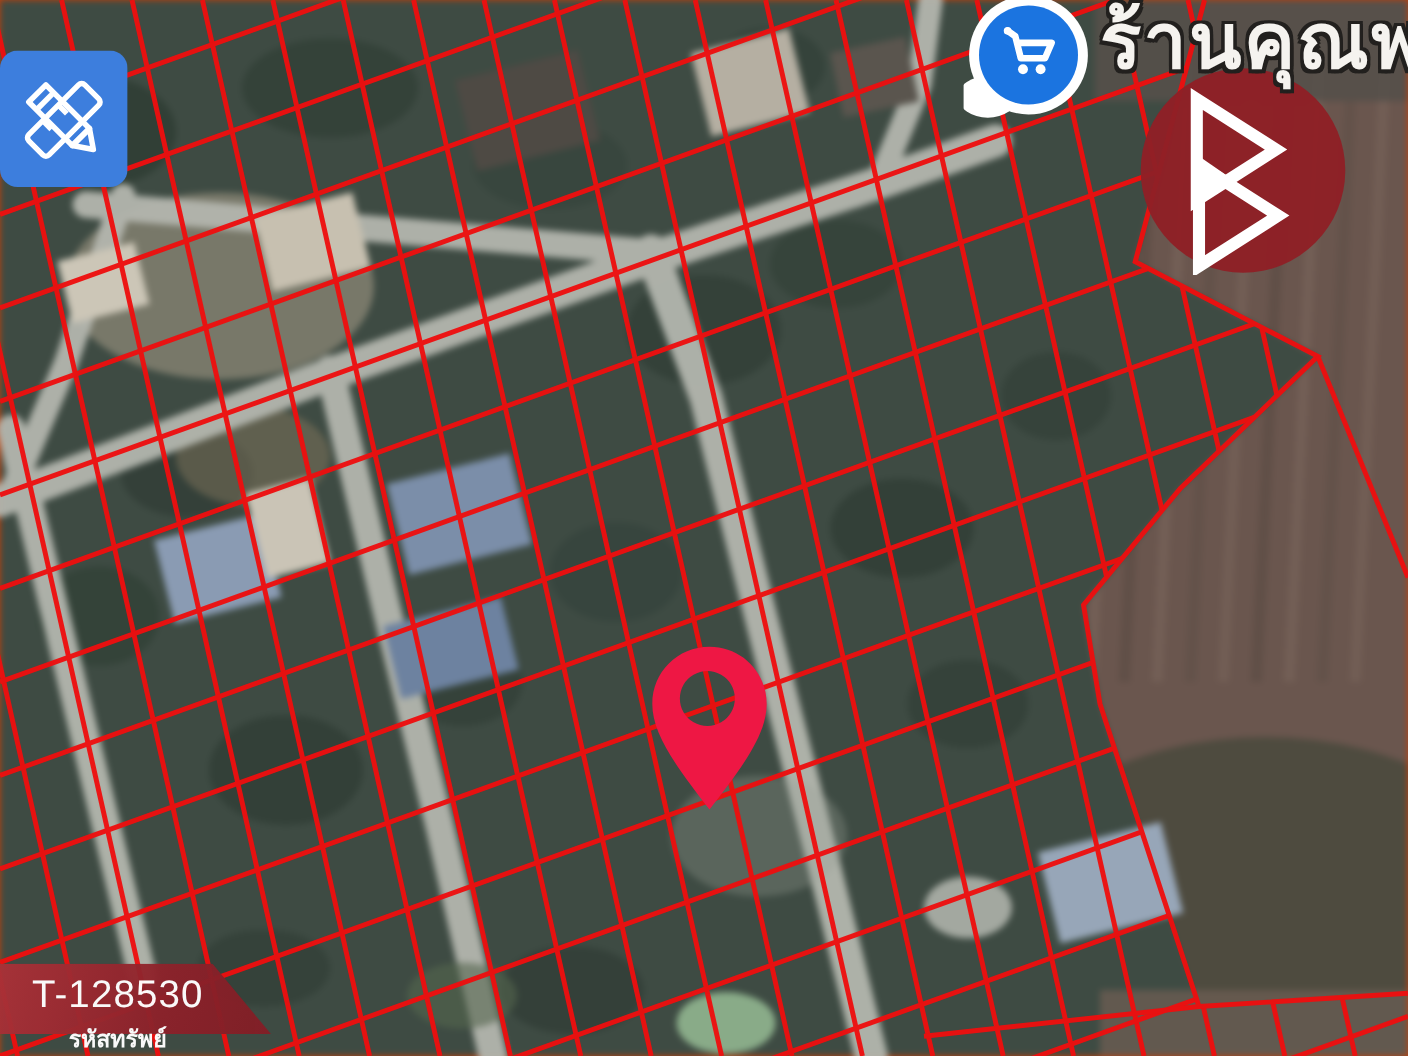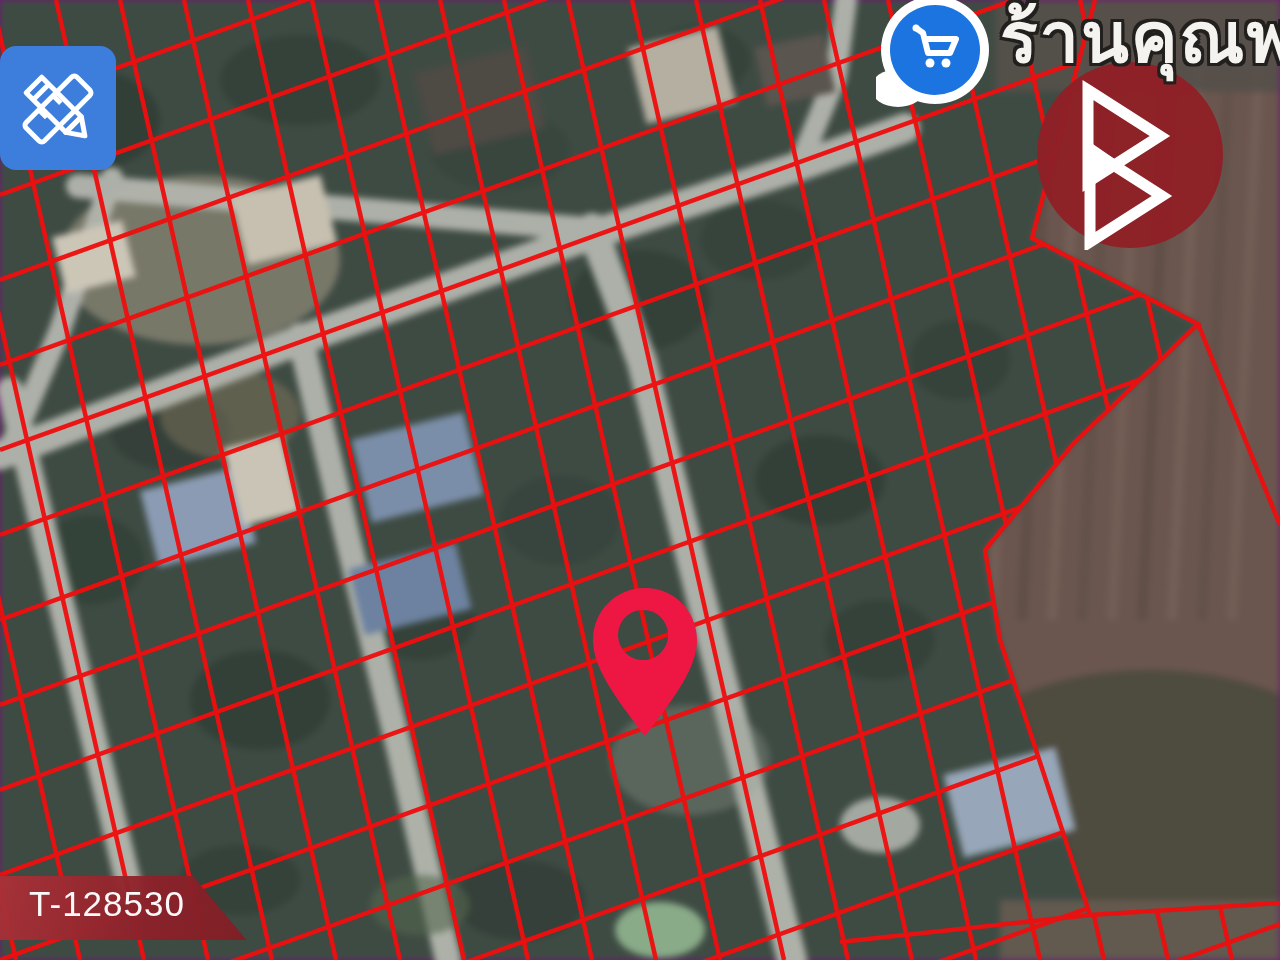--- a/index.html
+++ b/index.html
@@ -1,17 +1,17 @@
 <!DOCTYPE html>
 <html><head>
 <meta charset="utf-8">
 <style>
   html,body{margin:0;padding:0;background:#111;}
   .stage{position:relative;width:1280px;height:960px;overflow:hidden;
-         background:#701a75;font-family:"Liberation Sans",sans-serif;}
+         background:#c2410c;font-family:"Liberation Sans",sans-serif;}
   .stage svg{display:block;}
   .map-svg{position:absolute;left:0;top:0;}
   .blurred{filter:blur(3px);}
   .overlay{position:absolute;}
   .outlined-label{color:#f5f3ef;font-weight:700;white-space:nowrap;line-height:1.05;
     text-shadow:-3px -3px 0 #22201e, 3px -3px 0 #22201e, -3px 3px 0 #22201e, 3px 3px 0 #22201e,
                  0 -3px 0 #22201e, 0 3px 0 #22201e, -3px 0 0 #22201e, 3px 0 0 #22201e;}
   .shop-label{left:1000px;top:2px;font-size:70px;letter-spacing:2px;}
   .pin-label{left:637px;top:750px;transform:translateX(-50%);font-size:48px;}
   .edit-btn{left:0;top:46px;width:116px;height:124px;cursor:pointer;}
@@ -198,15 +198,16 @@
   <div class="overlay outlined-label shop-label">ร้านคุณพ</div>
 
   <svg class="overlay pin-wrap" width="120" height="160" viewBox="0 0 120 160">
     <path fill-rule="evenodd" d="M60 6 C31 6 8 29 8 58 C8 85 29 114 60 154 C91 114 112 85 112 58 C112 29 89 6 60 6 Z
              M58 28 a25 25 0 1 0 0.1 0 Z" fill="#ee1744"></path>
   </svg>
 
 
   <div class="overlay code-banner">
     <div class="code">T-128530</div>
+    <div class="caption">รหัสทรัพย์</div>
   </div>
 
 </div>
 
 </body></html>

